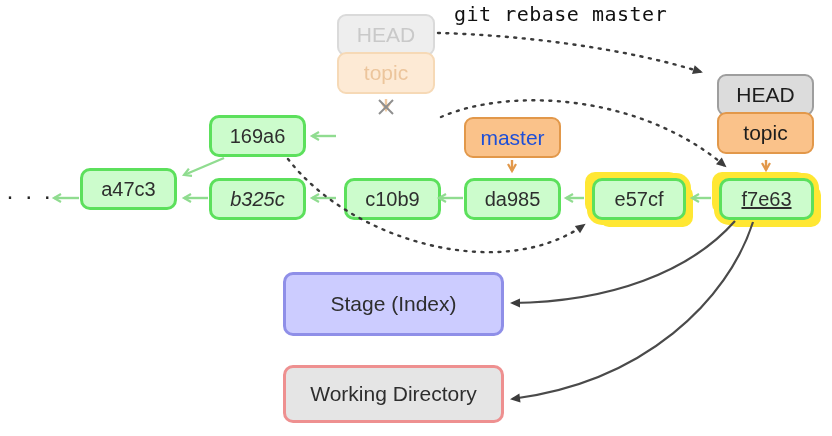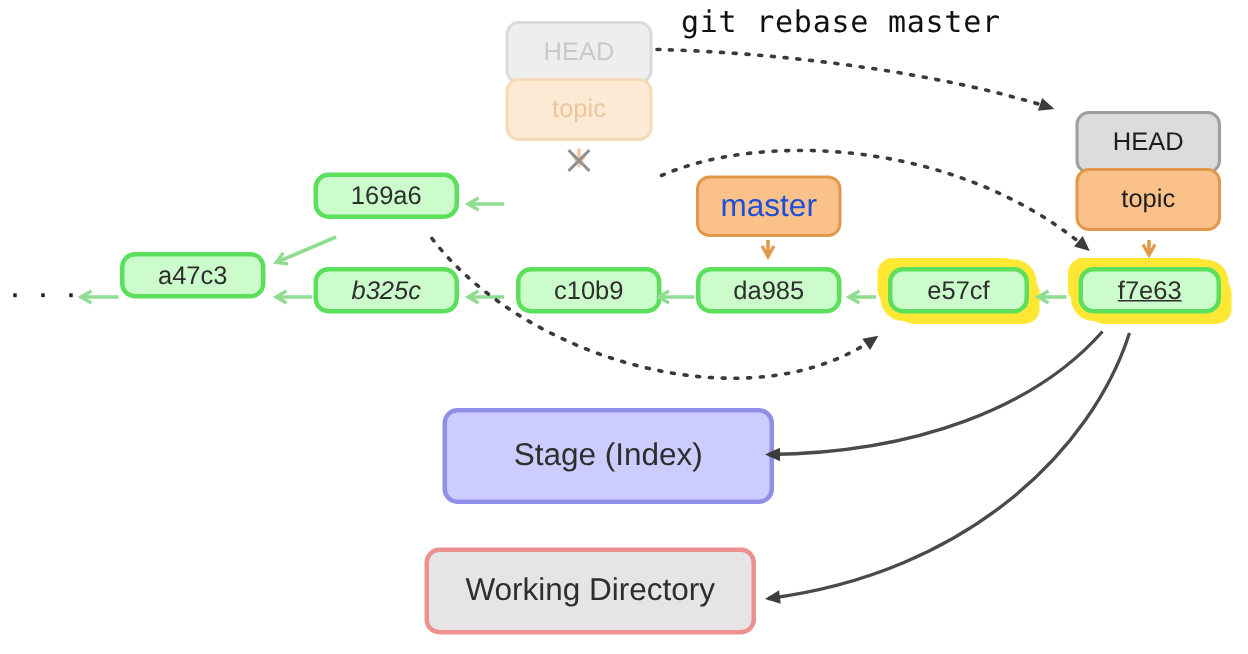--- a/index.html
+++ b/index.html
@@ -2,38 +2,38 @@
 <html><head>
 <meta charset="utf-8">
 <style>
   html,body{margin:0;padding:0;background:#ffffff;}
   #canvas{
     position:relative;width:832px;height:436px;background:#ffffff;overflow:hidden;
     font-family:"Liberation Sans", sans-serif;
   }
   
   .commit{
-    position:absolute;width:97px;height:31px;box-sizing:border-box;
+    position:absolute;width:97px;height:42px;box-sizing:border-box;
     background:#ccfccc;border:3px solid #5ce05c;border-radius:10px;
     display:flex;align-items:center;justify-content:center;
-    font-size:17px;color:#2e2e2e;z-index:2;
+    font-size:20px;color:#2e2e2e;z-index:2;
   }
   .hl{ box-shadow:-7px -6px 0 0 #ffe733, 7px 7px 0 0 #ffe733, 0 0 0 5px #ffe733; }
   
   .ref{
     position:absolute;box-sizing:border-box;
     background:#fac28a;border:2.5px solid #e2984a;border-radius:9px;
     display:flex;align-items:center;justify-content:center;
     font-size:21px;color:#1d4ed8;z-index:2;
   }
   
   .refstack{position:absolute;z-index:2;}
   .cell{
     box-sizing:border-box;width:100%;height:42px;border-radius:9px;
-    display:flex;align-items:center;justify-content:center;font-size:17px;
+    display:flex;align-items:center;justify-content:center;font-size:21px;
   }
   .cell.head{background:#dcdcdc;border:2.5px solid #9e9e9e;color:#1d1d1d;}
   .cell.topic{background:#fac28a;border:2.5px solid #e2984a;color:#1d1d1d;margin-top:-4px;}
   .refstack.faded .cell.head{background:#eeeeee;border-color:#dadada;color:#c9c9c9;}
   .refstack.faded .cell.topic{background:#fdead5;border-color:#f6d9b6;color:#ecc59c;}
   
   .area{
     position:absolute;box-sizing:border-box;border-radius:10px;
     display:flex;align-items:center;justify-content:center;
     font-size:21px;color:#2e2e2e;z-index:2;
@@ -70,21 +70,21 @@
   <div class="refstack faded" style="left:337px;top:14px;width:98px;">
     <div class="cell head">HEAD</div>
     <div class="cell topic">topic</div>
   </div>
 
   <div class="refstack" style="left:717px;top:74px;width:97px;">
     <div class="cell head">HEAD</div>
     <div class="cell topic">topic</div>
   </div>
 
-  <div class="area stage" style="left:283px;top:272px;width:221px;height:64px;margin-left:12px;">Stage (Index)</div>
+  <div class="area stage" style="left:283px;top:272px;width:221px;height:64px;">Stage (Index)</div>
   <div class="area working" style="left:283px;top:365px;width:221px;height:58px;">Working Directory</div>
 
   <svg class="arrows" width="832" height="436" viewBox="0 0 832 436">
     <defs>
       <marker id="mG" markerWidth="12" markerHeight="12" refX="8" refY="5" orient="auto" markerUnits="userSpaceOnUse">
         <path d="M1 1 L8 5 L1 9" fill="none" stroke="#90dc90" stroke-width="2.2"></path>
       </marker>
       <marker id="mO" markerWidth="12" markerHeight="12" refX="8" refY="5" orient="auto" markerUnits="userSpaceOnUse">
         <path d="M1 1 L8 5 L1 9" fill="none" stroke="#e2984a" stroke-width="2.2"></path>
       </marker>

